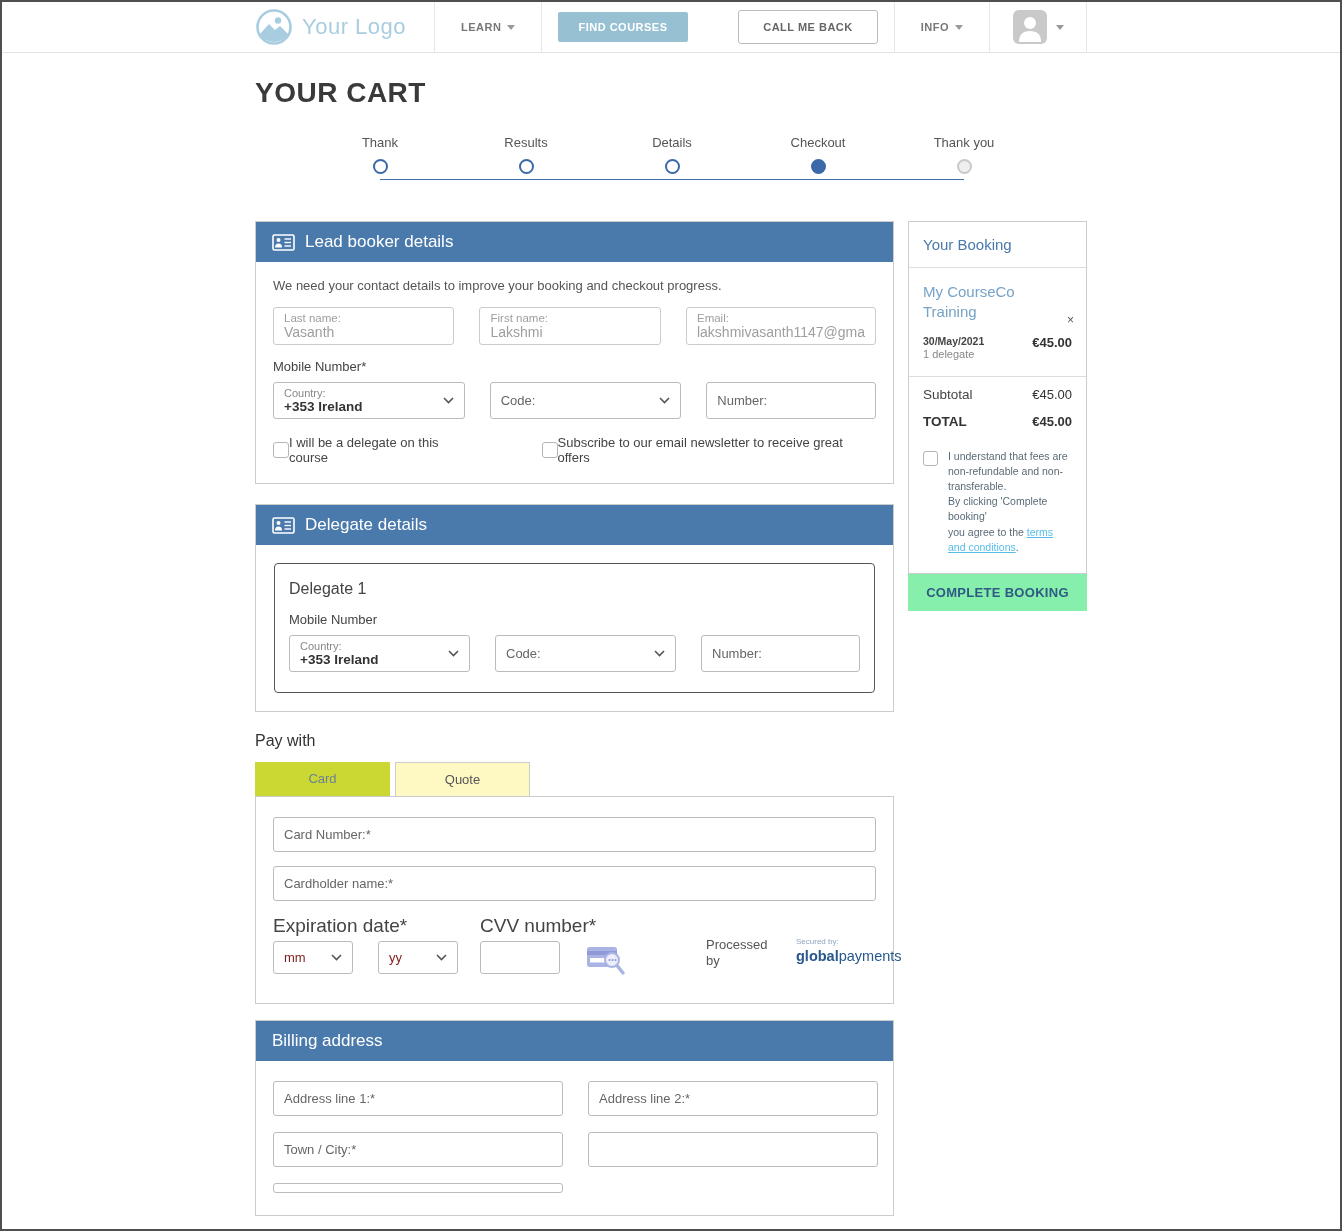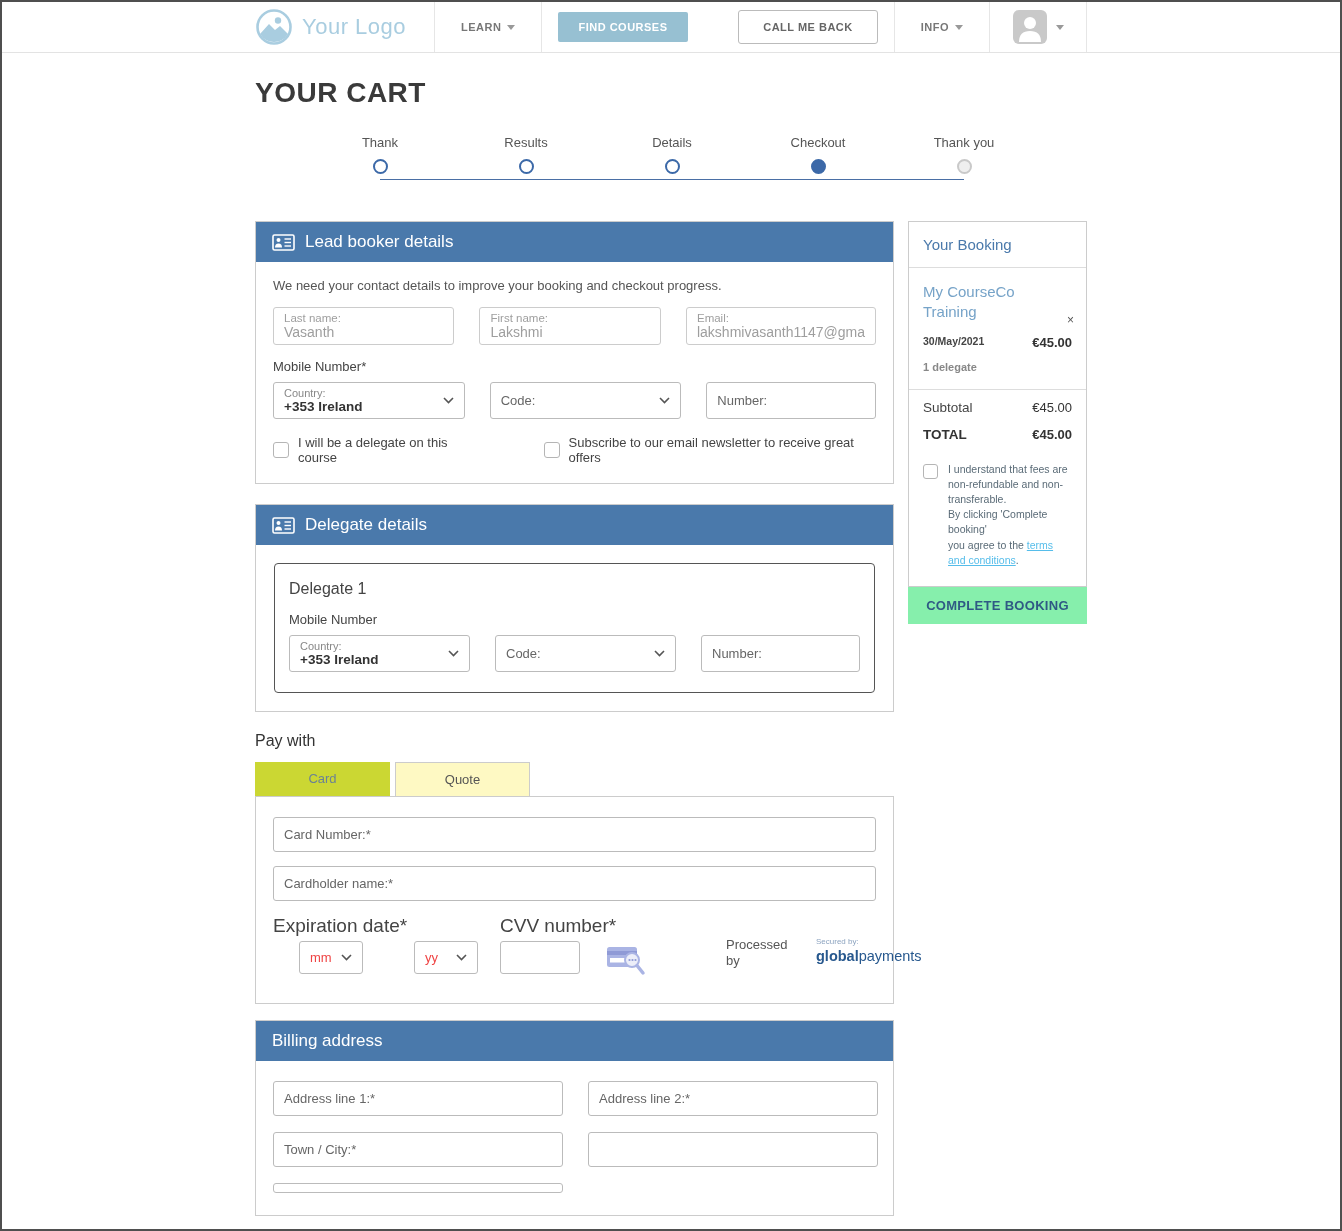--- a/index.html
+++ b/index.html
@@ -54,58 +54,58 @@
   .sel { border:1px solid #bbb; border-radius:3px; display:flex; align-items:center; justify-content:space-between; padding:4px 10px; cursor:pointer; background:#fff; }
   .sel .two-line .sm { font-size:11px; color:#888; }
   .sel .two-line .val { font-size:13.5px; color:#333; font-weight:bold; }
   .sel.single { padding:10px 10px; }
   .sel .single-label { font-size:13px; color:#666; }
 
   input.txt { border:1px solid #bbb; border-radius:3px; padding:9px 10px; font-size:13px; color:#444; font-family:inherit; width:100%; }
   input.txt::placeholder { color:#666; opacity:1; }
 
   .cb-row { display:flex; gap:62px; margin-top:16px; }
-  .cb-item { display:flex; align-items:center; gap:9px; cursor:pointer; }
+  .cb-item { display:flex; align-items:center; cursor:pointer; }
   .cb { width:16px; height:16px; border:1px solid #b5b5b5; border-radius:3px; background:#fff; flex:none; }
   .cb-label { font-size:13px; color:#444; }
 
   
   .delegate-card { border:1px solid #555; border-radius:4px; padding:16px 14px 20px; }
   .delegate-title { font-size:16px; color:#444; margin-bottom:14px; }
 
   
   .pay-heading { font-size:16px; color:#333; margin:6px 0 12px; }
   .tabs { display:flex; }
   .tab { width:135px; text-align:center; padding:9px 0; font-size:13px; cursor:pointer; }
   .tab.active { background:#cbd733; color:#6b8295; }
   .tab.inactive { background:#fef9c3; border:1px solid #ccc; border-bottom:none; color:#555; margin-left:5px; }
   .card-panel { border:1px solid #ccc; padding:20px 17px 26px; }
   .card-panel .wide { margin-bottom:14px; }
   .exp-row { display:flex; align-items:flex-start; margin-top:4px; }
   .exp-label, .cvv-label { font-size:19px; color:#444; margin-bottom:4px; }
-  .mini-sel { width:80px; border:1px solid #bbb; border-radius:3px; display:flex; align-items:center; justify-content:space-between; padding:8px 10px; cursor:pointer; font-size:13px; color:#ef4444;margin-left:26px; }
+  .mini-sel { width:80px; border:1px solid #bbb; border-radius:3px; display:flex; align-items:center; justify-content:space-between; padding:8px 10px; cursor:pointer; font-size:13px; color:#7f1d1d; }
   .cvv-input { width:80px; border:1px solid #bbb; border-radius:3px; padding:8px 10px; font-size:13px; font-family:inherit; }
   .processed { display:flex; align-items:flex-start; gap:18px; margin-left:80px; margin-top:22px; }
   .processed-by { font-size:13px; color:#555; line-height:1.25; width:72px; }
   .secured-by { font-size:8px; color:#8da4c0; margin-bottom:2px; }
   .gp-logo { font-size:14.5px; color:#27588e; }
   .gp-logo b { font-weight:bold; }
 
   
   .billing-grid { display:grid; grid-template-columns:290px 290px; gap:16px 25px; }
 
   
   .side-panel { border:1px solid #ccc; background:#fff; }
   .side-header { font-size:15px; color:#4a79ab; padding:14px; border-bottom:1px solid #ddd; }
   .side-item { padding:14px 14px 16px; border-bottom:1px solid #ddd; position:relative; }
   .item-name { font-size:15px; color:#76a3c8; line-height:1.35; width:120px; cursor:pointer; }
   .item-close { position:absolute; right:12px; top:46px; font-size:12px; color:#555; cursor:pointer; line-height:1; }
   .item-meta { display:flex; justify-content:space-between; align-items:flex-start; margin-top:12px; }
   .item-date { font-size:10.5px; font-weight:bold; color:#444; }
-  .item-delegates { font-size:11px; color:#888; margin-top:14px;font-weight:bold; }
+  .item-delegates { font-size:11px; color:#888; margin-top:1px; }
   .item-price { font-size:13px; font-weight:bold; color:#333; }
   .totals { padding:10px 14px 4px; }
   .tot-row { display:flex; justify-content:space-between; margin-bottom:12px; }
   .tot-label { font-size:13.5px; color:#444; }
   .tot-label.strong { font-weight:bold; color:#333; }
   .tot-val { font-size:13px; color:#333; }
   .tot-val.strong { font-weight:bold; }
   .legal { display:flex; gap:10px; padding:4px 14px 18px; }
   .legal .cb { width:15px; height:15px; margin-top:2px; }
   .legal-text { font-size:10.5px; color:#5a6b77; line-height:1.45; }

